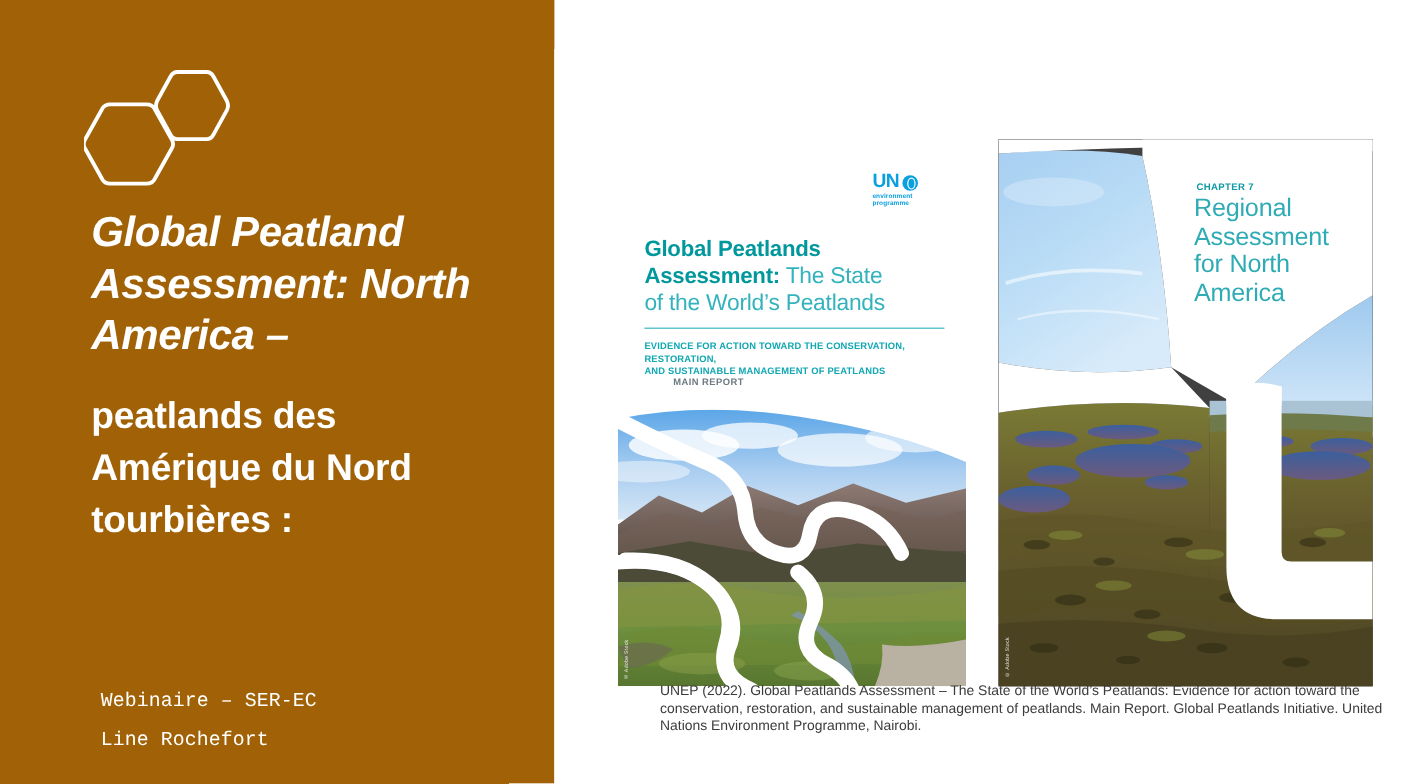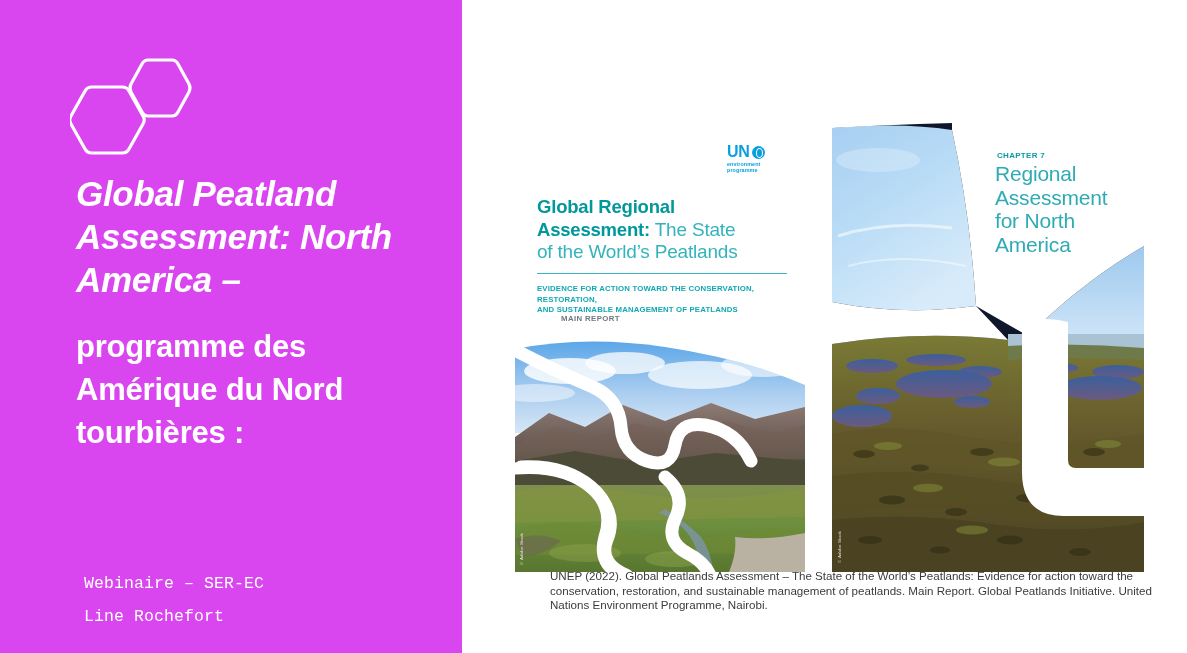--- a/index.html
+++ b/index.html
@@ -4,21 +4,21 @@
 <style>
   * { margin:0; padding:0; box-sizing:border-box; }
   html,body { width:1187px; height:653px; overflow:hidden; background:#ffffff; }
   body { font-family:"Liberation Sans", sans-serif; }
 
   .slide { position:relative; width:1187px; height:653px; background:#ffffff; }
 
   
   .left-panel {
     position:absolute; left:0; top:0; width:462px; height:653px;
-    background:#d946ef;
+    background:#a16207;
   }
   .logo-mark { position:absolute; left:70px; top:56px; width:125px; height:102px; }
 
   .title-en {
     position:absolute; left:76px; top:172px; width:360px;
     color:#ffffff; font-style:italic; font-weight:bold;
     font-size:35px; line-height:43px; letter-spacing:-0.3px;
   }
   .title-fr {
     position:absolute; left:76px; top:325px; width:370px;
@@ -73,21 +73,21 @@
   .cov-photo { position:absolute; left:2px; top:225px; width:290px; height:231px; overflow:hidden;}
   .credit-v {
     position:absolute; left:4px; bottom:6px;
     writing-mode:vertical-rl; transform:rotate(180deg);
     color:#ffffff; font-size:4.4px; letter-spacing:0.2px; opacity:.85;
   }
 
   
   .cover-chap {
     position:absolute; left:370px; top:75px; width:312px; height:456px;
-    background:#0f172a; overflow:hidden;
+    background:#404040; overflow:hidden;
   }
   .chap-label {
     position:absolute; left:165px; top:35px; color:#0e9aa3;
     font-size:8px; font-weight:bold; letter-spacing:0.3px;
   }
   .chap-title {
     position:absolute; left:163px; top:46px; width:150px;
     color:#2fabb5; font-size:21px; line-height:23.5px; font-weight:400; letter-spacing:-0.2px;
   }
   .chap-credit {
@@ -112,21 +112,21 @@
     <div class="logo-mark">
       <svg width="125" height="102" viewBox="0 0 125 102">
         <path d="M78 4 L102 4 Q106 4 108 8 L119 28 Q121 32 119 36 L108 56 Q106 60 102 60 L78 60 Q74 60 72 56 L61 36 Q59 32 61 28 L72 8 Q74 4 78 4 Z" fill="none" stroke="#ffffff" stroke-width="3.2" stroke-linejoin="round"></path>
         <path d="M22 31 L52 31 Q57 31 59 35 L73 60 Q75.5 64 73 68 L59 93 Q57 97 52 97 L22 97 Q17 97 15 93 L1 68 Q-1.5 64 1 60 L15 35 Q17 31 22 31 Z" fill="none" stroke="#ffffff" stroke-width="3.2" stroke-linejoin="round"></path>
       </svg>
     </div>
 
     <div class="title-en">Global Peatland Assessment: North America –</div>
 
     <div class="title-fr">
-      <div>programme des</div>
+      <div>peatlands des</div>
       <div>Amérique du Nord</div>
       <div>tourbières :</div>
     </div>
 
     <div class="foot-line foot-1">Webinaire – SER-EC</div>
     <div class="foot-line foot-2">Line Rochefort</div>
   </div>
 
   <div class="right-area">
 
@@ -148,21 +148,21 @@
           <div class="gpi-words">
             <div>Global</div>
             <div>Peatlands</div>
             <div>Initiative</div>
           </div>
 
         </div>
       </div>
 
       <div class="cov-title">
-        <span class="l-bold">Global Regional</span><br>
+        <span class="l-bold">Global Peatlands</span><br>
         <span class="l-bold">Assessment:</span><span class="l-light"> The State</span><br>
         <span class="l-light">of the World’s Peatlands</span>
       </div>
 
       <div class="cov-rule"></div>
 
       <div class="cov-evidence">
         <div>EVIDENCE FOR ACTION TOWARD THE CONSERVATION, RESTORATION,</div>
         <div>AND SUSTAINABLE MANAGEMENT OF PEATLANDS</div>
       </div>

